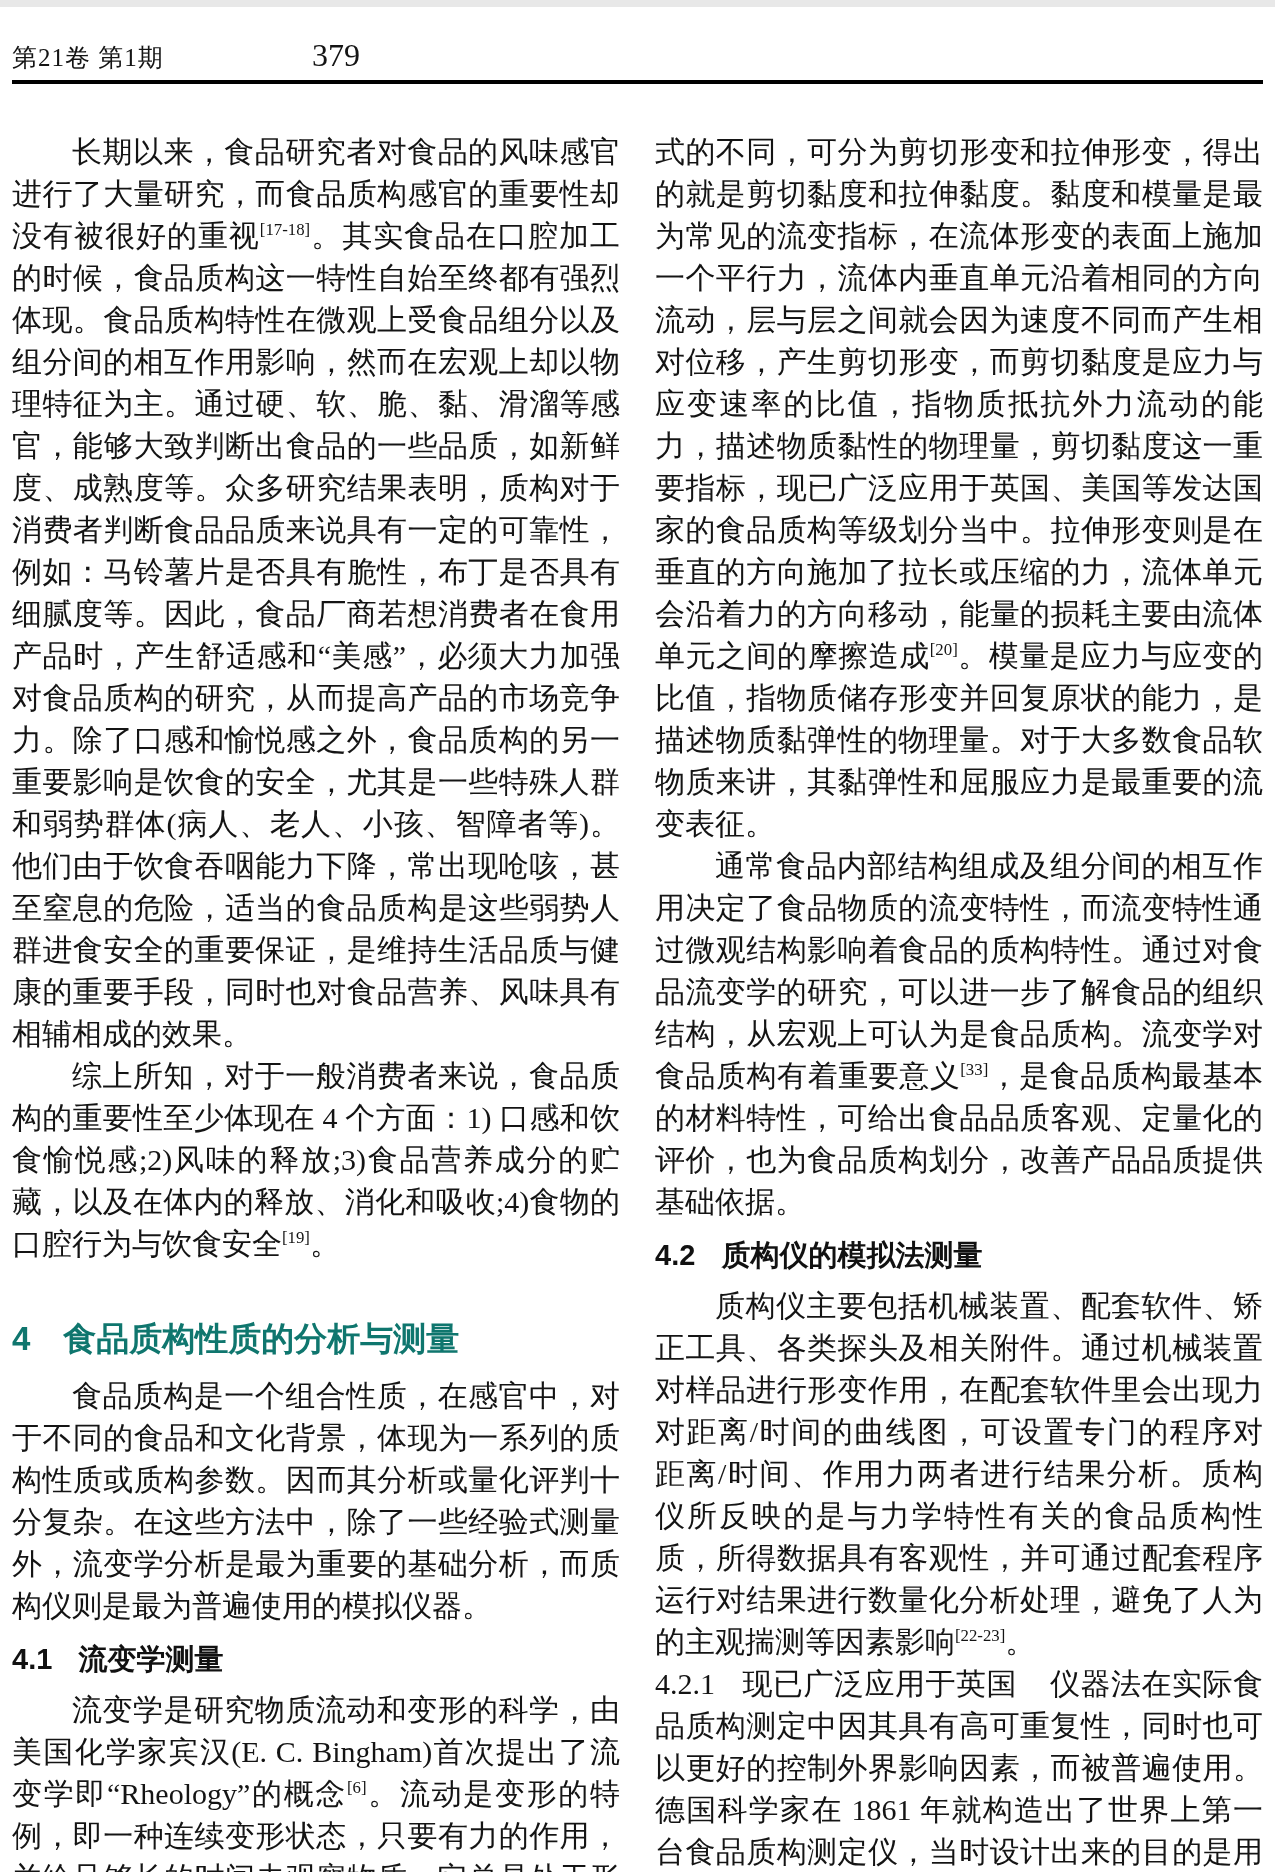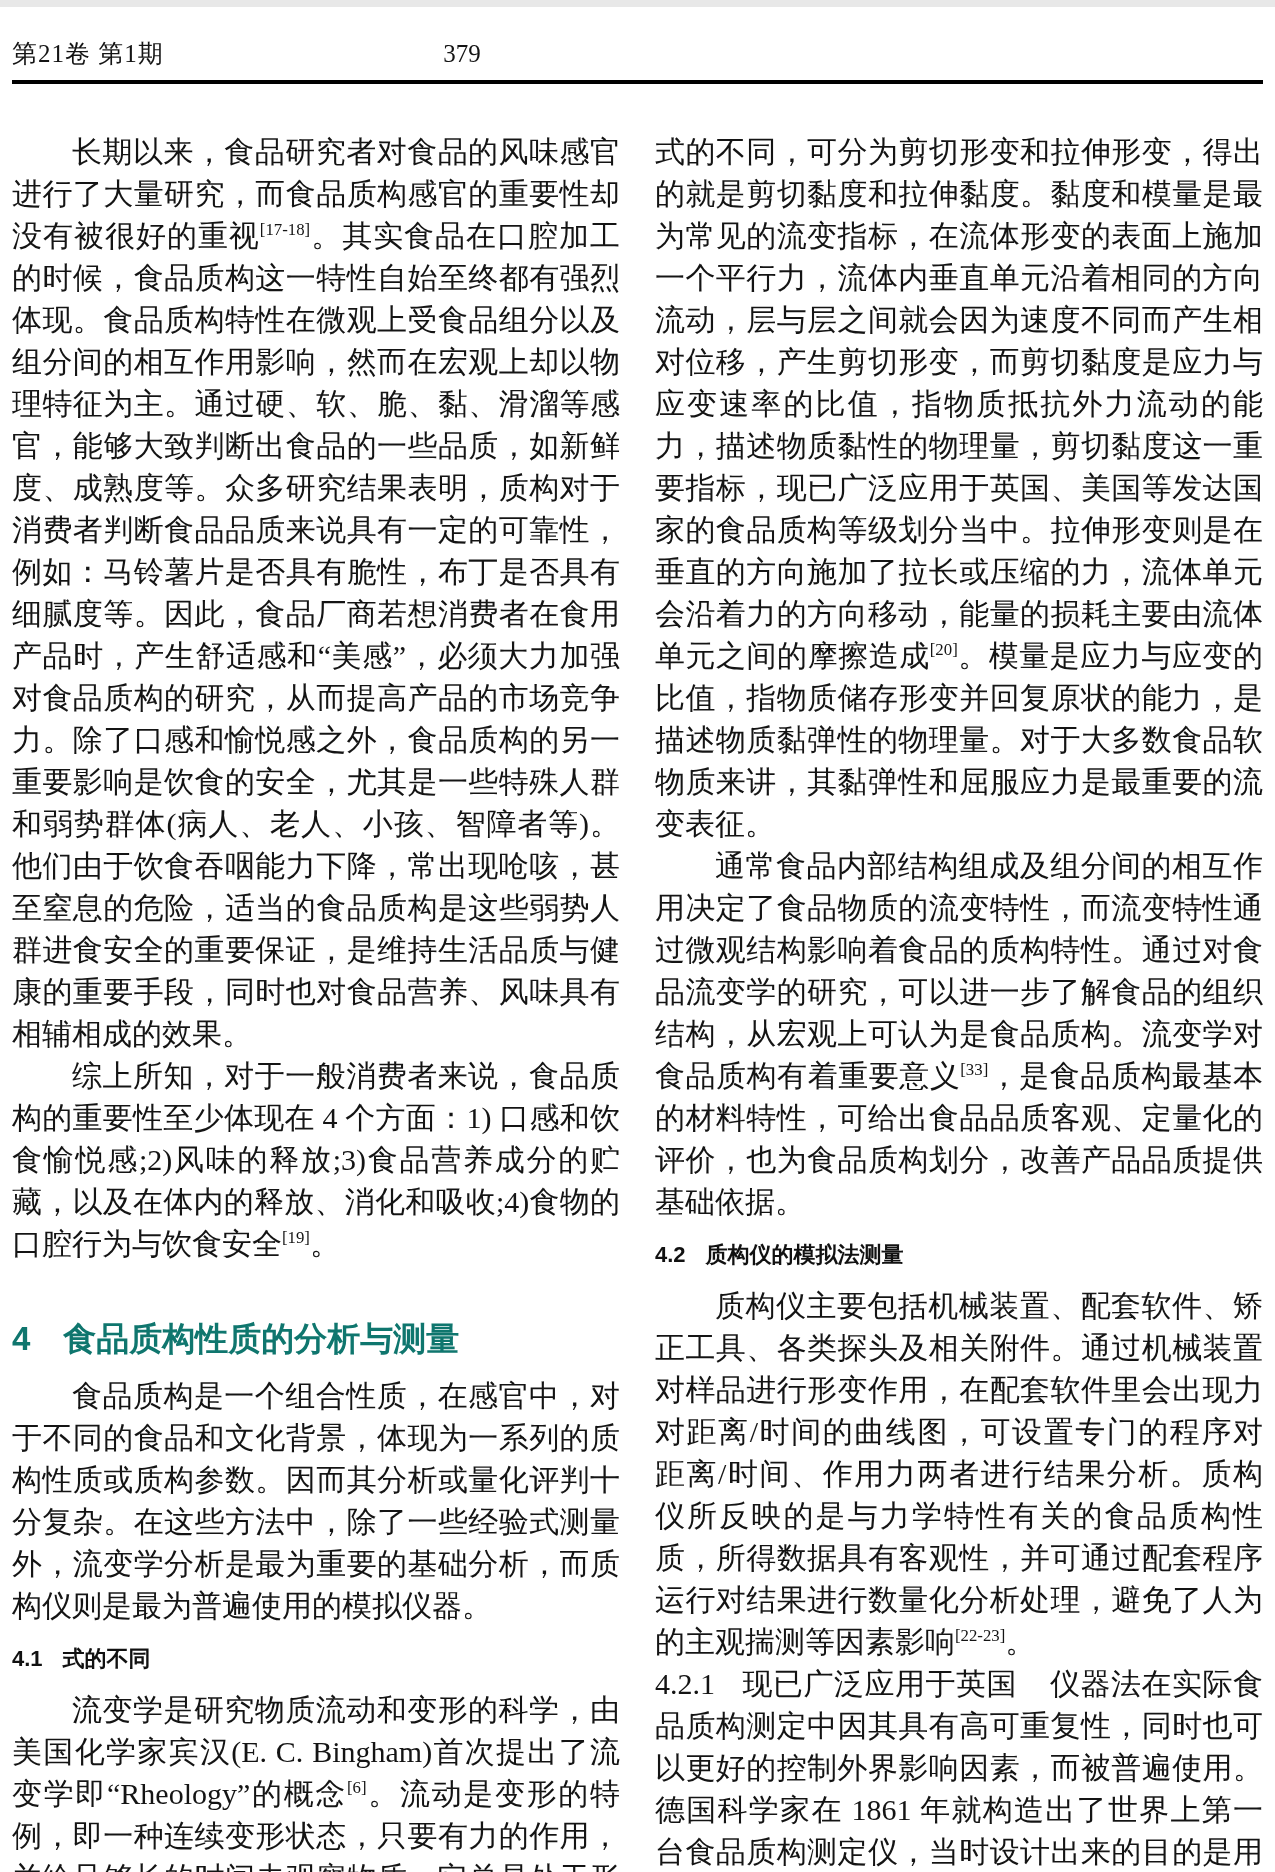--- a/index.html
+++ b/index.html
@@ -14,21 +14,21 @@
     overflow:hidden;
     font-family:"Liberation Serif","DejaVu Serif",serif;
   }
   
   .hdr {
     display:flex; align-items:baseline;
     padding-top:20px; height:42px;
   }
   .hdr .vol   { width:300px; font-size:25px; letter-spacing:1px; white-space:nowrap; }
   .hdr .title { flex:1; text-align:center; font-size:30px; letter-spacing:0.34em; white-space:nowrap; }
-  .hdr .pnum  { width:300px; text-align:center; font-size:25px; }
+  .hdr .pnum  { width:300px; text-align:left; font-size:32px; }
   .rule { height:4px; background:#000; margin-top:1px; }
 
   
   .columns { display:flex; gap:35px; margin-top:47px; }
   .col { width:608px; }
 
   p {
     margin:0;
     font-size:30px;
     line-height:42px;
@@ -51,21 +51,21 @@
     font-size:33px;
     line-height:40px;
     color:#0f766e;
   }
   .h-major .h-num { margin-right:1.0em; }
 
   .h-minor {
     margin:13px 0 11px 0;
     font-family:"Liberation Sans","DejaVu Sans",sans-serif;
     font-weight:bold;
-    font-size:22px;
+    font-size:29px;
     line-height:38px;
     color:#111;
   }
   .h-minor .h-num { margin-right:0.9em; }
 
   .sub-num   { margin-right:0.9em; }
   .sub-title { margin-right:1.1em; }
 </style>
 </head>
 <body>
@@ -84,21 +84,21 @@
       <p class="indent"><span>长期以来，食品研究者对食品的风味感官进行了大量研究，而食品质构感官的重要性却没有被很好的重视</span><sup>[17-18]</sup><span>。其实食品在口腔加工的时候，食品质构这一特性自始至终都有强烈体现。食品质构特性在微观上受食品组分以及组分间的相互作用影响，然而在宏观上却以物理特征为主。通过硬、软、脆、黏、滑溜等感官，能够大致判断出食品的一些品质，如新鲜度、成熟度等。众多研究结果表明，质构对于消费者判断食品品质来说具有一定的可靠性，例如：马铃薯片是否具有脆性，布丁是否具有细腻度等。因此，食品厂商若想消费者在食用产品时，产生舒适感和“美感”，必须大力加强对食品质构的研究，从而提高产品的市场竞争力。除了口感和愉悦感之外，食品质构的另一重要影响是饮食的安全，尤其是一些特殊人群和弱势群体(病人、老人、小孩、智障者等)。他们由于饮食吞咽能力下降，常出现呛咳，甚至窒息的危险，适当的食品质构是这些弱势人群进食安全的重要保证，是维持生活品质与健康的重要手段，同时也对食品营养、风味具有相辅相成的效果。</span></p>
       <p class="indent"><span>综上所知，对于一般消费者来说，食品质构的重要性至少体现在 4 个方面：1) 口感和饮食愉悦感;2)风味的释放;3)食品营养成分的贮藏，以及在体内的释放、消化和吸收;4)食物的口腔行为与饮食安全</span><sup>[19]</sup><span>。</span></p>
 
       <h2 class="h-major">
         <span class="h-num">4</span><span>食品质构性质的分析与测量</span>
       </h2>
 
       <p class="indent"><span>食品质构是一个组合性质，在感官中，对于不同的食品和文化背景，体现为一系列的质构性质或质构参数。因而其分析或量化评判十分复杂。在这些方法中，除了一些经验式测量外，流变学分析是最为重要的基础分析，而质构仪则是最为普遍使用的模拟仪器。</span></p>
 
       <h3 class="h-minor">
-        <span class="h-num">4.1</span><span>式的不同</span>
+        <span class="h-num">4.1</span><span>流变学测量</span>
       </h3>
 
       <p class="indent"><span>流变学是研究物质流动和变形的科学，由美国化学家宾汉(E. C. Bingham)首次提出了流变学即“Rheology”的概念</span><sup>[6]</sup><span>。流动是变形的特例，即一种连续变形状态，只要有力的作用，并给足够长的时间去观察物质，它总是处于形变之中。因此，可以说流变学是研究力与形变之间的关系，研究应力和应变(应变速率)的关系。根据流体形变方</span></p>
     </section>
 
     <section class="col">
       <p><span>式的不同，可分为剪切形变和拉伸形变，得出的就是剪切黏度和拉伸黏度。黏度和模量是最为常见的流变指标，在流体形变的表面上施加一个平行力，流体内垂直单元沿着相同的方向流动，层与层之间就会因为速度不同而产生相对位移，产生剪切形变，而剪切黏度是应力与应变速率的比值，指物质抵抗外力流动的能力，描述物质黏性的物理量，剪切黏度这一重要指标，现已广泛应用于英国、美国等发达国家的食品质构等级划分当中。拉伸形变则是在垂直的方向施加了拉长或压缩的力，流体单元会沿着力的方向移动，能量的损耗主要由流体单元之间的摩擦造成</span><sup>[20]</sup><span>。模量是应力与应变的比值，指物质储存形变并回复原状的能力，是描述物质黏弹性的物理量。对于大多数食品软物质来讲，其黏弹性和屈服应力是最重要的流变表征。</span></p>
       <p class="indent"><span>通常食品内部结构组成及组分间的相互作用决定了食品物质的流变特性，而流变特性通过微观结构影响着食品的质构特性。通过对食品流变学的研究，可以进一步了解食品的组织结构，从宏观上可认为是食品质构。流变学对食品质构有着重要意义</span><sup>[33]</sup><span>，是食品质构最基本的材料特性，可给出食品品质客观、定量化的评价，也为食品质构划分，改善产品品质提供基础依据。</span></p>
 
       <h3 class="h-minor">

